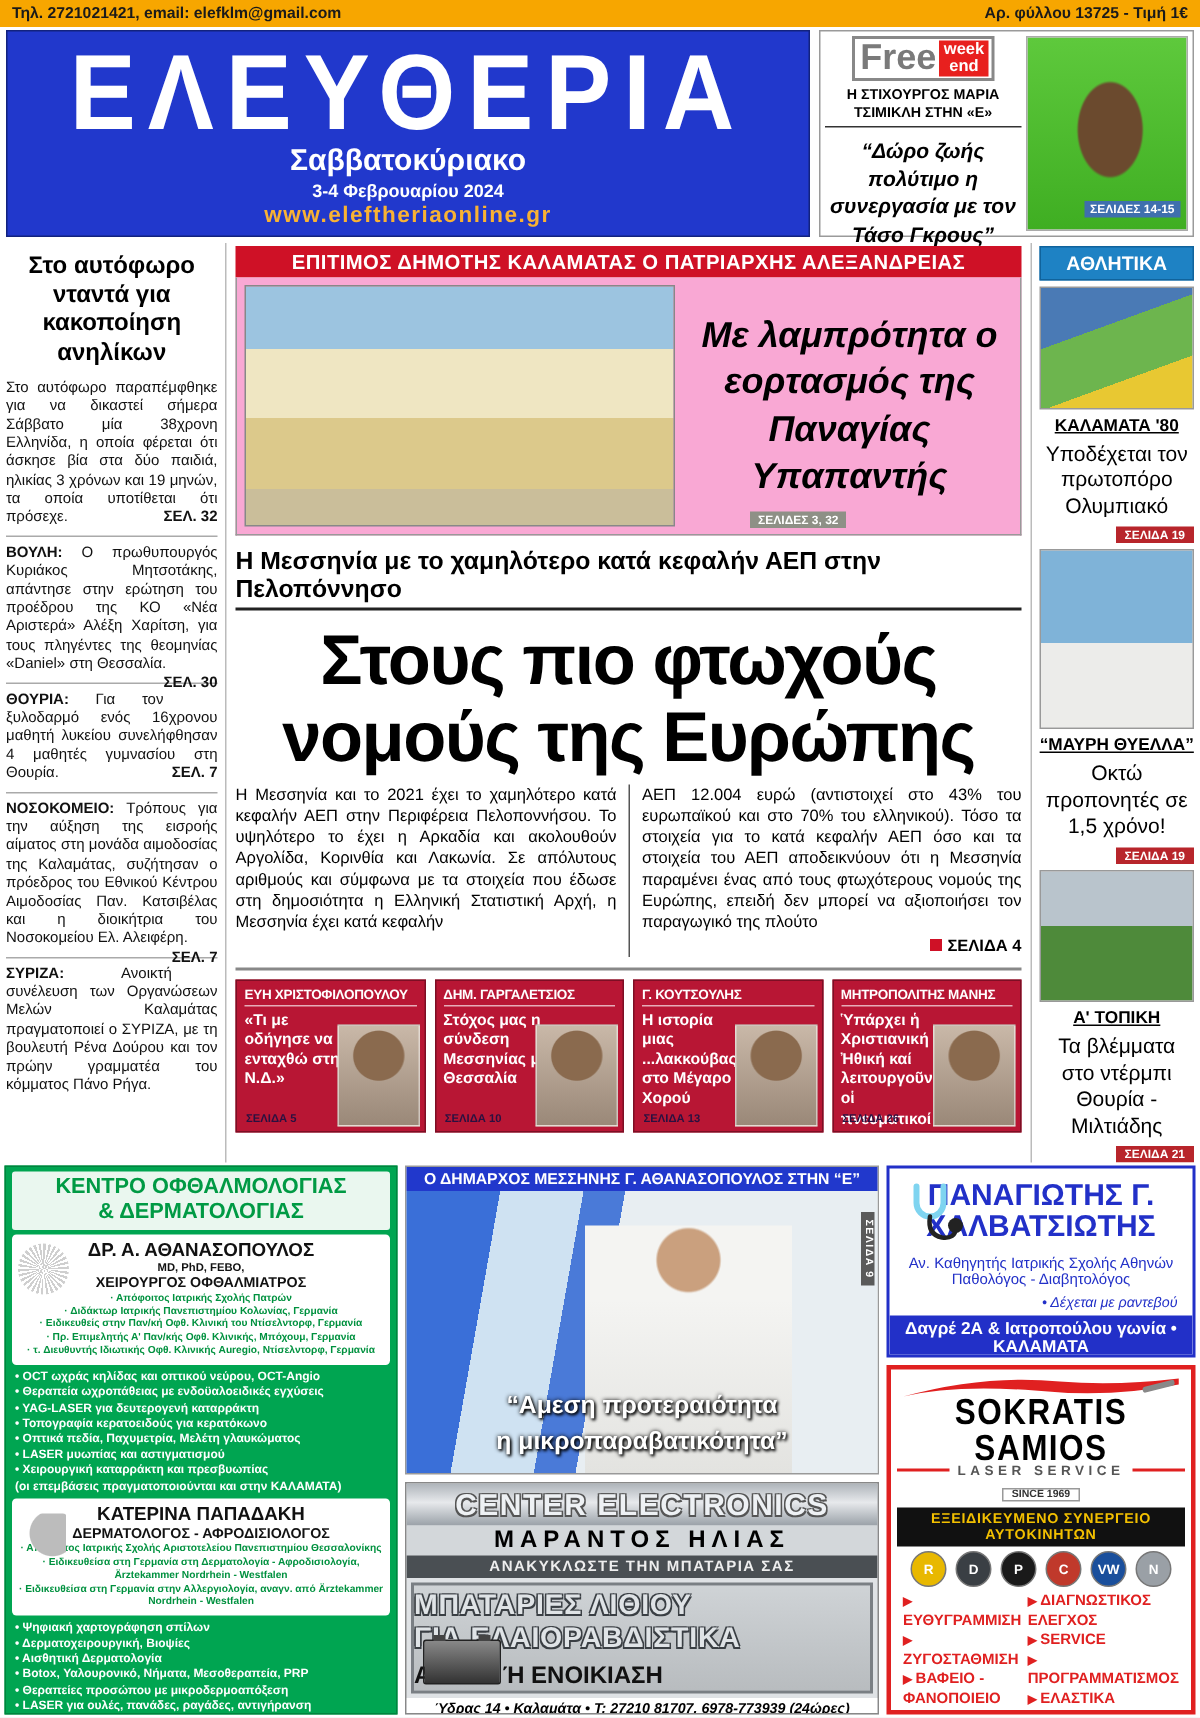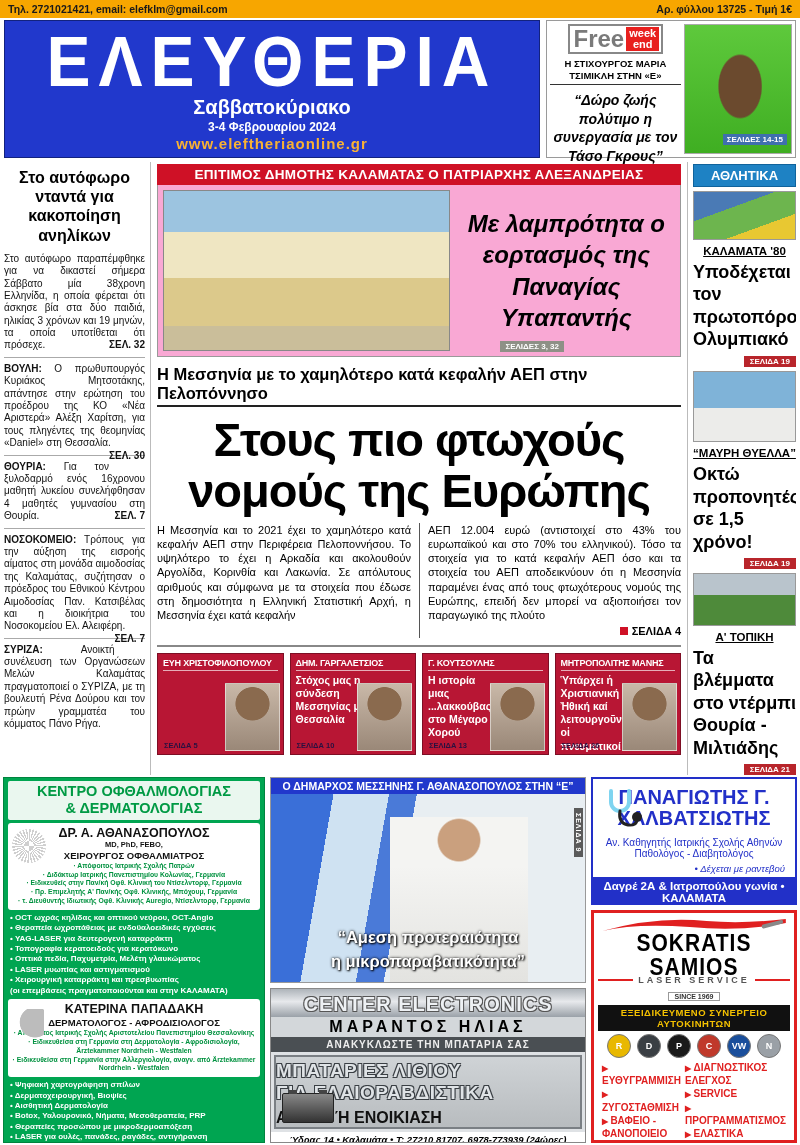--- a/index.html
+++ b/index.html
@@ -76,21 +76,21 @@
   .qphoto { position:absolute; right:3px; bottom:3px; width:44%; height:68%; border:1px solid rgba(255,255,255,.5);
       background: radial-gradient(ellipse 70% 55% at 50% 30%, #8a6a4e 45%, rgba(0,0,0,0) 47%), linear-gradient(#c9b8a8,#9a8878); }
 
   
   .sports-header { background:#1e82c4; border:1px solid #10639c; color:#fff; font-size:13px; font-weight:bold; text-align:center; padding:3px 0; }
   .sp-photo { border:1px solid #999; }
   .sp-photo.team { height:100px; background:linear-gradient(160deg,#4a7ab5 0 35%, #6db54e 35% 70%, #e8c832 70%); }
   .sp-photo.coach { height:148px; background:linear-gradient(#7fb3d8 0 52%, #ececea 52%); }
   .sp-photo.match { height:108px; background:linear-gradient(#b9c4cc 0 42%, #4e8a3a 42%); }
   .sp-kicker { font-size:11.5px; font-weight:bold; text-align:center; text-decoration:underline; margin-top:1px; }
-  .sp-title { font-size:18px; font-weight:bold; line-height:1.25; }
+  .sp-title { font-size:14px; font-weight:normal; text-align:center; line-height:1.25; }
   .sp-badge { align-self:flex-end; background:#b8252b; color:#fff; font-size:8px; font-weight:bold; padding:1px 6px; margin-top:1px; }
 
   
   .bottom-row { position:absolute; top:777px; left:0; right:0; bottom:2px; display:flex; gap:5px; padding:0 3px; }
 
   
   .eye-ad { width:262px; background:#00a551; border:1px solid #00843e; padding:3px 4px; overflow:hidden; color:#fff; }
   .eye-title { background:#eaf7ef; color:#009a44; font-size:14.5px; font-weight:bold; text-align:center; line-height:1.2; padding:2px 0; border-radius:2px; }
   .eye-box { background:#fff; color:#111; border-radius:3px; margin-top:3px; padding:3px 4px 4px; position:relative; text-align:center; }
   .eye-box .nm { font-size:12.5px; font-weight:bold; }
@@ -253,20 +253,21 @@
             <span class="sq"></span><span>ΣΕΛΙΔΑ 4</span>
           </div>
         </div>
       </div>
 
       <div class="cdivider"></div>
 
       <div class="quotes-row">
         <div class="qbox">
           <div class="qname">ΕΥΗ ΧΡΙΣΤΟΦΙΛΟΠΟΥΛΟΥ</div>
+          <div class="qtext">«Τι με οδήγησε να ενταχθώ στη Ν.Δ.»</div>
           <div class="qpage">ΣΕΛΙΔΑ 5</div>
           <div class="qphoto"></div>
         </div>
         <div class="qbox">
           <div class="qname">ΔΗΜ. ΓΑΡΓΑΛΕΤΣΙΟΣ</div>
           <div class="qtext">Στόχος μας η σύνδεση Μεσσηνίας με Θεσσαλία</div>
           <div class="qpage">ΣΕΛΙΔΑ 10</div>
           <div class="qphoto"></div>
         </div>
         <div class="qbox">

